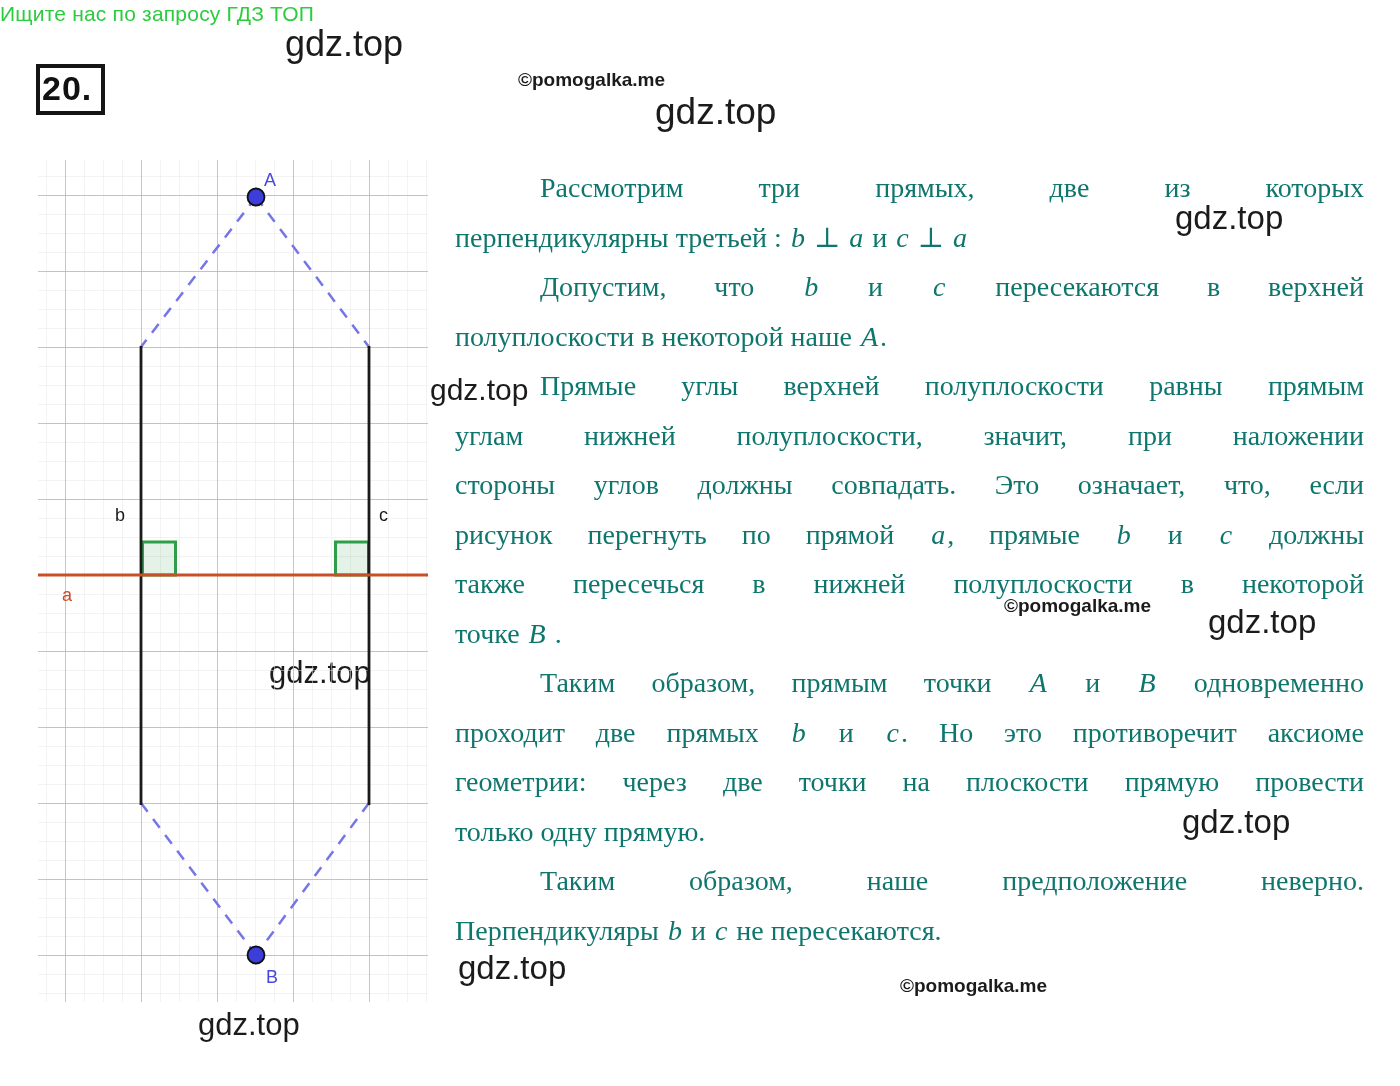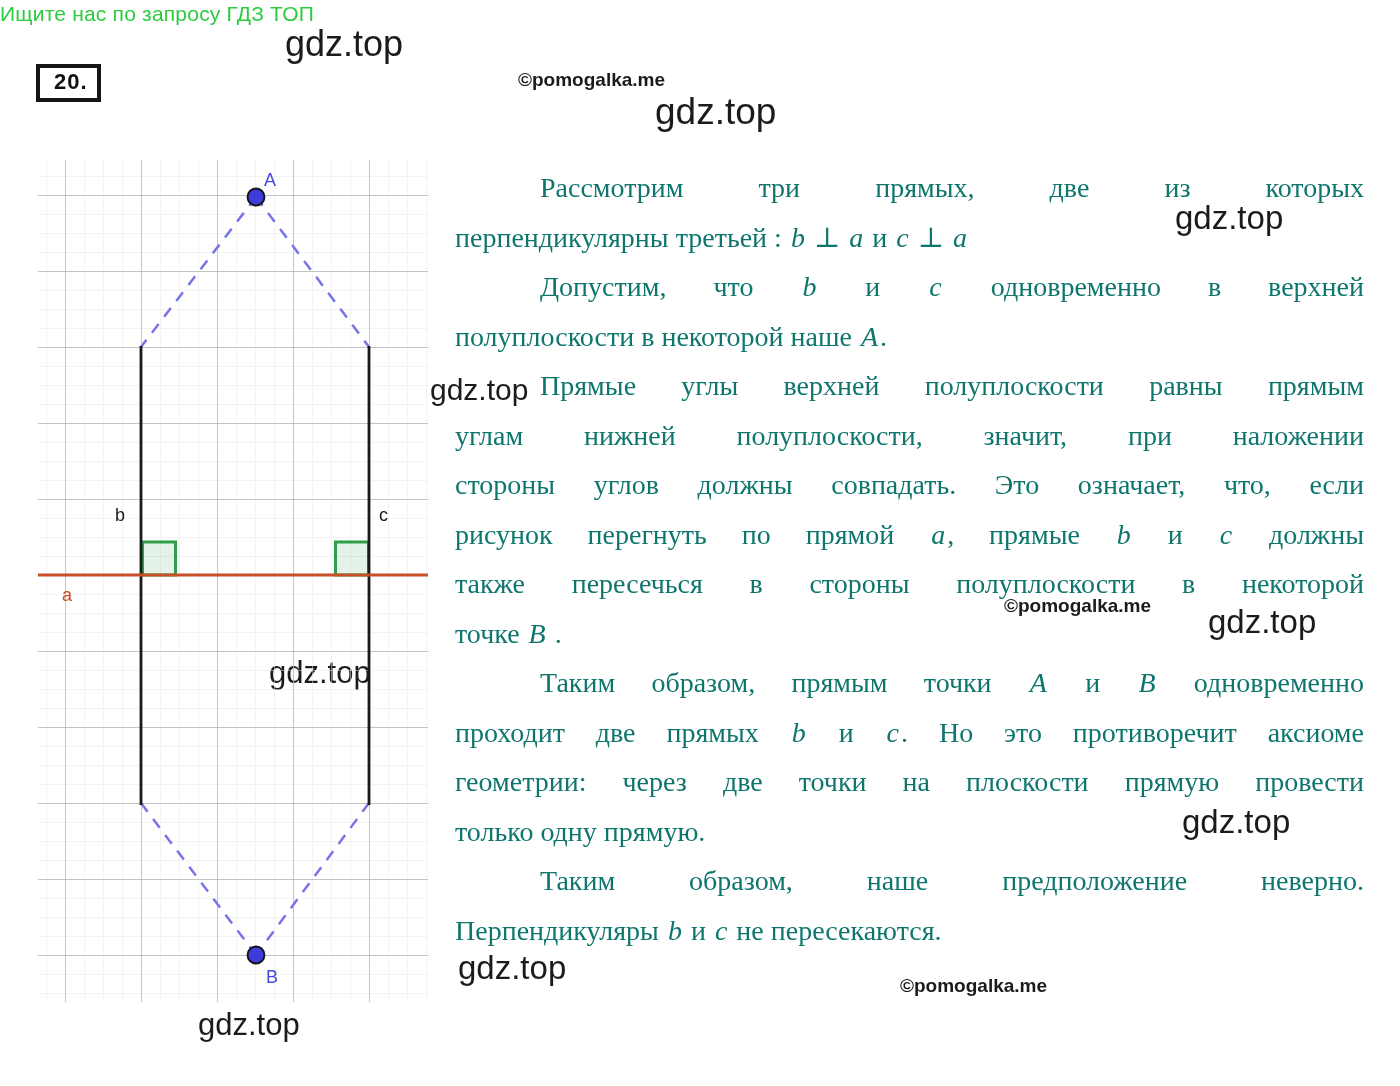--- a/index.html
+++ b/index.html
@@ -6,21 +6,21 @@
   .page{position:relative;width:1400px;height:1086px;background:#ffffff;overflow:hidden;
         font-family:"Liberation Sans","DejaVu Sans",sans-serif;color:#141414;}
 
   .promo{position:absolute;top:2px;left:0;width:100%;text-align:left;
          font-size:21px;font-weight:500;color:#2bcc3e;letter-spacing:.2px;}
 
   .wm{position:absolute;color:#1b1b1b;white-space:nowrap;line-height:1;}
   .wm.bold{font-weight:bold;}
 
   .problem-number{position:absolute;left:36px;top:64px;border:4px solid #151515;
-        padding:1px 9px 3px 14px;font-size:22px;font-weight:bold;letter-spacing:1px;
+        padding:1px 9px 3px 2px;font-size:34px;font-weight:bold;letter-spacing:1px;
         color:#111;background:#fff;}
 
   .diagram{position:absolute;left:38px;top:160px;}
 
   .solution{position:absolute;left:455px;top:163px;width:909px;
         font-family:"Liberation Serif","DejaVu Serif",serif;
         font-size:28px;line-height:49.5px;color:#0f766e;}
   .tline{text-align:justify;text-align-last:justify;white-space:normal;}
   .tline.last{text-align-last:left;}
   .tline.indent{text-indent:85px;}
@@ -84,29 +84,29 @@
     <text x="341" y="361" font-size="18" fill="#1a1a1a">c</text>
     <text x="24" y="441" font-size="18" fill="#c84f28">a</text>
   </svg>
 
   <div class="solution" id="solution-text">
       <div>
         <div class="tline indent"><span>Рассмотрим три прямых, две из которых</span></div>
         <div class="tline last"><span>перпендикулярны третьей : </span><span class="var">b</span><span> ⊥ </span><span class="var">a</span><span> и </span><span class="var">c</span><span> ⊥ </span><span class="var">a</span></div>
       </div>
       <div>
-        <div class="tline indent"><span>Допустим, что </span><span class="var">b</span><span> и </span><span class="var">c</span><span> одновременно в верхней</span></div>
+        <div class="tline indent"><span>Допустим, что </span><span class="var">b</span><span> и </span><span class="var">c</span><span> пересекаются в верхней</span></div>
         <div class="tline last"><span>полуплоскости в некоторой наше </span><span class="var">A</span><span>.</span></div>
       </div>
       <div>
         <div class="tline indent"><span>Прямые углы верхней полуплоскости равны прямым</span></div>
         <div class="tline"><span>углам нижней полуплоскости, значит, при наложении</span></div>
         <div class="tline"><span>стороны углов должны совпадать. Это означает, что, если</span></div>
         <div class="tline"><span>рисунок перегнуть по прямой </span><span class="var">a</span><span>, прямые </span><span class="var">b</span><span> и </span><span class="var">c</span><span> должны</span></div>
-        <div class="tline"><span>также пересечься в стороны полуплоскости в некоторой</span></div>
+        <div class="tline"><span>также пересечься в нижней полуплоскости в некоторой</span></div>
         <div class="tline last"><span>точке </span><span class="var">B</span><span> .</span></div>
       </div>
       <div>
         <div class="tline indent"><span>Таким образом, прямым точки </span><span class="var">A</span><span> и </span><span class="var">B</span><span> одновременно</span></div>
         <div class="tline"><span>проходит две прямых </span><span class="var">b</span><span> и </span><span class="var">c</span><span>. Но это противоречит аксиоме</span></div>
         <div class="tline"><span>геометрии: через две точки на плоскости прямую провести</span></div>
         <div class="tline last"><span>только одну прямую.</span></div>
       </div>
       <div>
         <div class="tline indent"><span>Таким образом, наше предположение неверно.</span></div>

